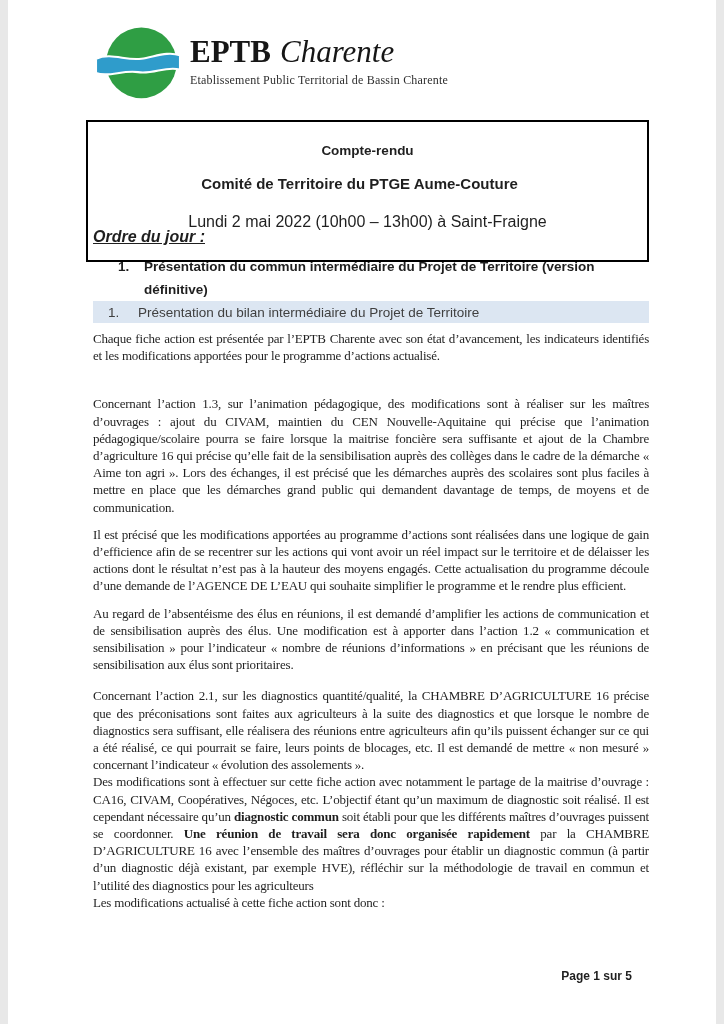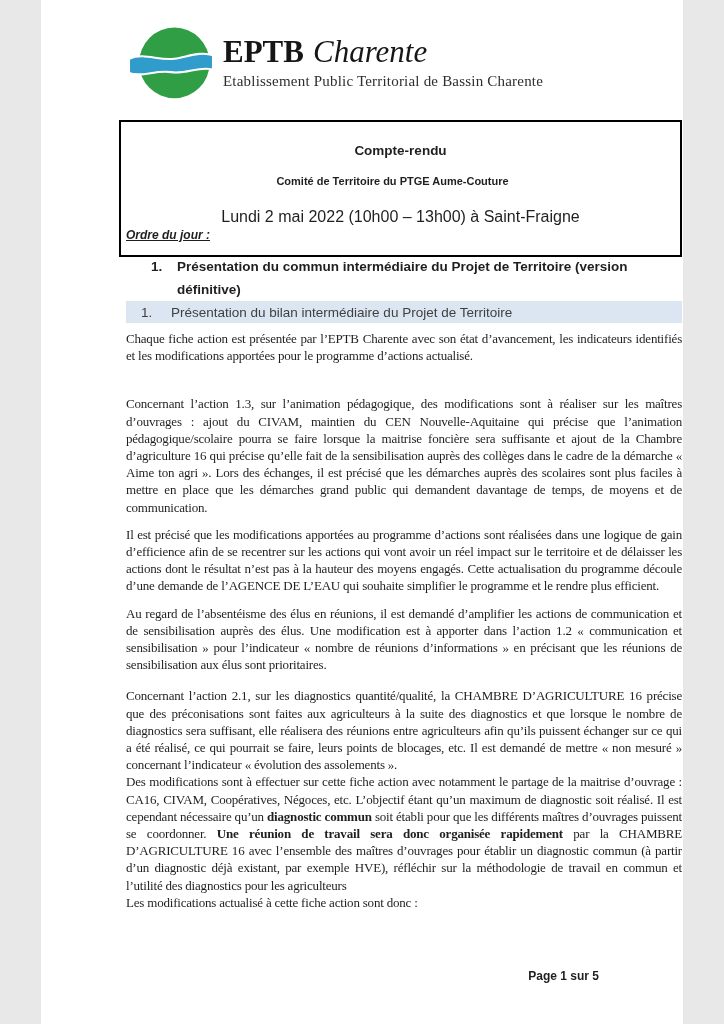--- a/index.html
+++ b/index.html
@@ -1,54 +1,54 @@
 <!DOCTYPE html>
 <html lang="fr"><head>
 <meta charset="utf-8">
 <style>
   html,body{margin:0;padding:0;background:#e8e8e8;}
   .page{
     position:relative;
-    width:642px;height:1024px;
+    width:708px;height:1024px;
     margin:0 auto;
     background:#ffffff;
     font-family:"Liberation Sans", sans-serif;
     color:#1f1f1f;
     overflow:hidden;
   }
   
   .logo{position:absolute;top:24px;left:88px;display:flex;align-items:flex-start;}
   .logo-mark{width:84px;height:82px;flex:0 0 auto;}
   .logo-text{margin-left:10px;padding-top:12px;}
   .logo-name{
     font-family:"Liberation Serif", serif;
     font-size:31px;line-height:32px;color:#161616;white-space:nowrap;
   }
   .logo-name .n1{font-weight:bold;}
   .logo-name .n2{font-style:italic;margin-left:9px;}
   .logo-sub{
     font-family:"Liberation Serif", serif;
-    font-size:15px;color:#2e2e2e;margin-top:5px;letter-spacing:.2px;white-space:nowrap;
+    font-size:12px;color:#2e2e2e;margin-top:5px;letter-spacing:.2px;white-space:nowrap;
   }
   
   .title-box{
     position:absolute;top:120px;left:78px;width:563px;
     border:2px solid #000;
     text-align:center;
     padding:21px 0 17px 0;
     box-sizing:border-box;
   }
   .title-box .t1{font-weight:bold;font-size:13.5px;margin:0 0 17px 0;}
-  .title-box .t2{font-weight:bold;font-size:11px;margin:0 16px 21px 0;}
+  .title-box .t2{font-weight:bold;font-size:15px;margin:0 16px 21px 0;}
   .title-box .t3{font-size:16px;margin:12px;}
   
   .agenda-heading{
     position:absolute;top:228px;left:85px;
     font-weight:bold;font-style:italic;text-decoration:underline;
-    font-size:12px;
+    font-size:16px;
   }
   .agenda-list{position:absolute;top:255px;left:110px;width:520px;}
   .agenda-item{display:flex;font-weight:bold;font-size:13.5px;line-height:23px;}
   .agenda-item .num{width:26px;flex:0 0 auto;}
   
   .section-head{
     position:absolute;top:301px;left:85px;width:556px;height:22px;
     display:flex;align-items:center;box-sizing:border-box;
     padding-left:15px;
     font-size:13.5px;color:#404040;

